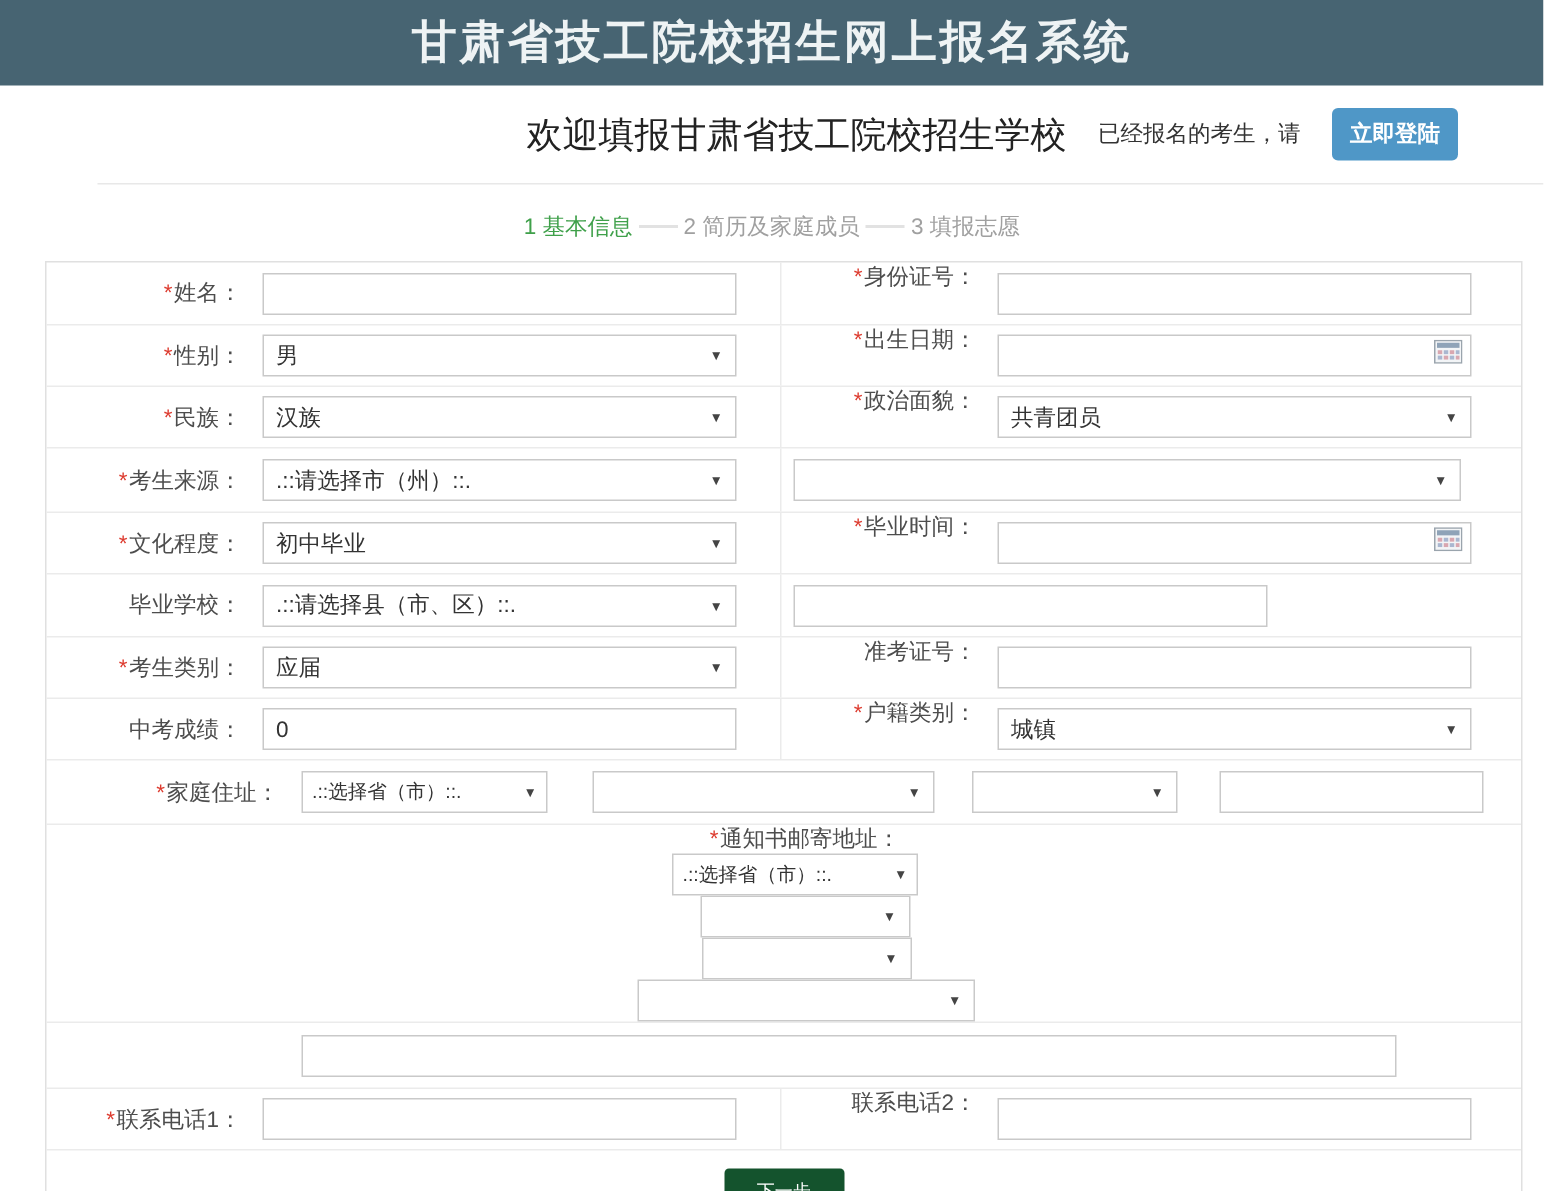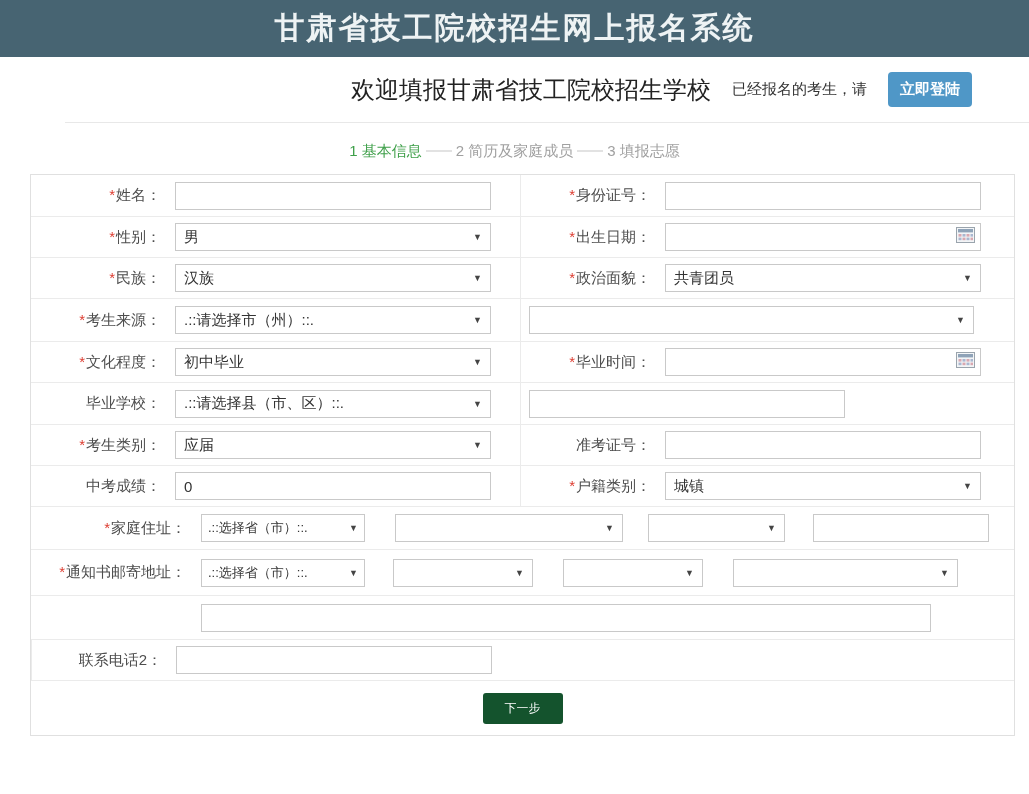--- a/index.html
+++ b/index.html
@@ -40,23 +40,23 @@
   .step-idle { color: #a0a0a0; }
   .step-sep { width: 26px; height: 2px; background: #e2e2e2; }
   
   .formtable {
     margin: 12px 0 0 30px; width: 985px;
     border: 1px solid #e0e0e0; background: #fff;
   }
   .row { display: flex; align-items: stretch; min-height: 41px; }
   .row + .row { border-top: 1px solid #ebebeb; }
   .h43 { min-height: 43px; } .h42 { min-height: 42px; }
-  .h46 { min-height: 46px; } .h44 { min-height: 44px; } .h55 { min-height: 55px; }
+  .h46 { min-height: 46px; flex-direction: column; } .h44 { min-height: 44px; } .h55 { min-height: 55px; }
   .cell-l { width: 489px; display: flex; align-items: center; }
-  .cell-r { width: 494px; display: flex; align-items: center; border-left: 1px solid #ebebeb; }
+  .cell-r { width: 494px; display: flex; border-left: 1px solid #ebebeb; }
   .lbl {
     width: 130px; text-align: right; font-size: 15px; color: #4d4d4d;
     flex-shrink: 0; white-space: nowrap;
   }
   .star { color: #dd3b2f; margin-right: 1px; }
   .fld { margin-left: 14px; position: relative; display: flex; align-items: center; }
   input.txt {
     width: 316px; height: 28px; border: 1px solid #c9c9c9;
     padding: 0 8px; font-size: 15px; color: #333; outline: none;
   }
@@ -333,20 +333,26 @@
   </div>
 
   <div class="row h44">
     <div class="fld indent170" style="align-self:center; margin-left:170px;">
       <input class="txt w730" style="width: 730px;" value="">
     </div>
   </div>
 
 
   <div class="row">
+    <div class="cell-l">
+      <div class="lbl"><span class="star">*</span><span>联系电话1：</span></div>
+      <div class="fld">
+          <input class="txt" value="" style="">
+        </div>
+    </div>
     <div class="cell-r">
       <div class="lbl"><span class="star"></span><span>联系电话2：</span></div>
       <div class="fld">
           <input class="txt" value="" style="">
         </div>
     </div>
   </div>
 
   <div class="row h55 btnrow">
     <button class="btn-next">下一步</button>

